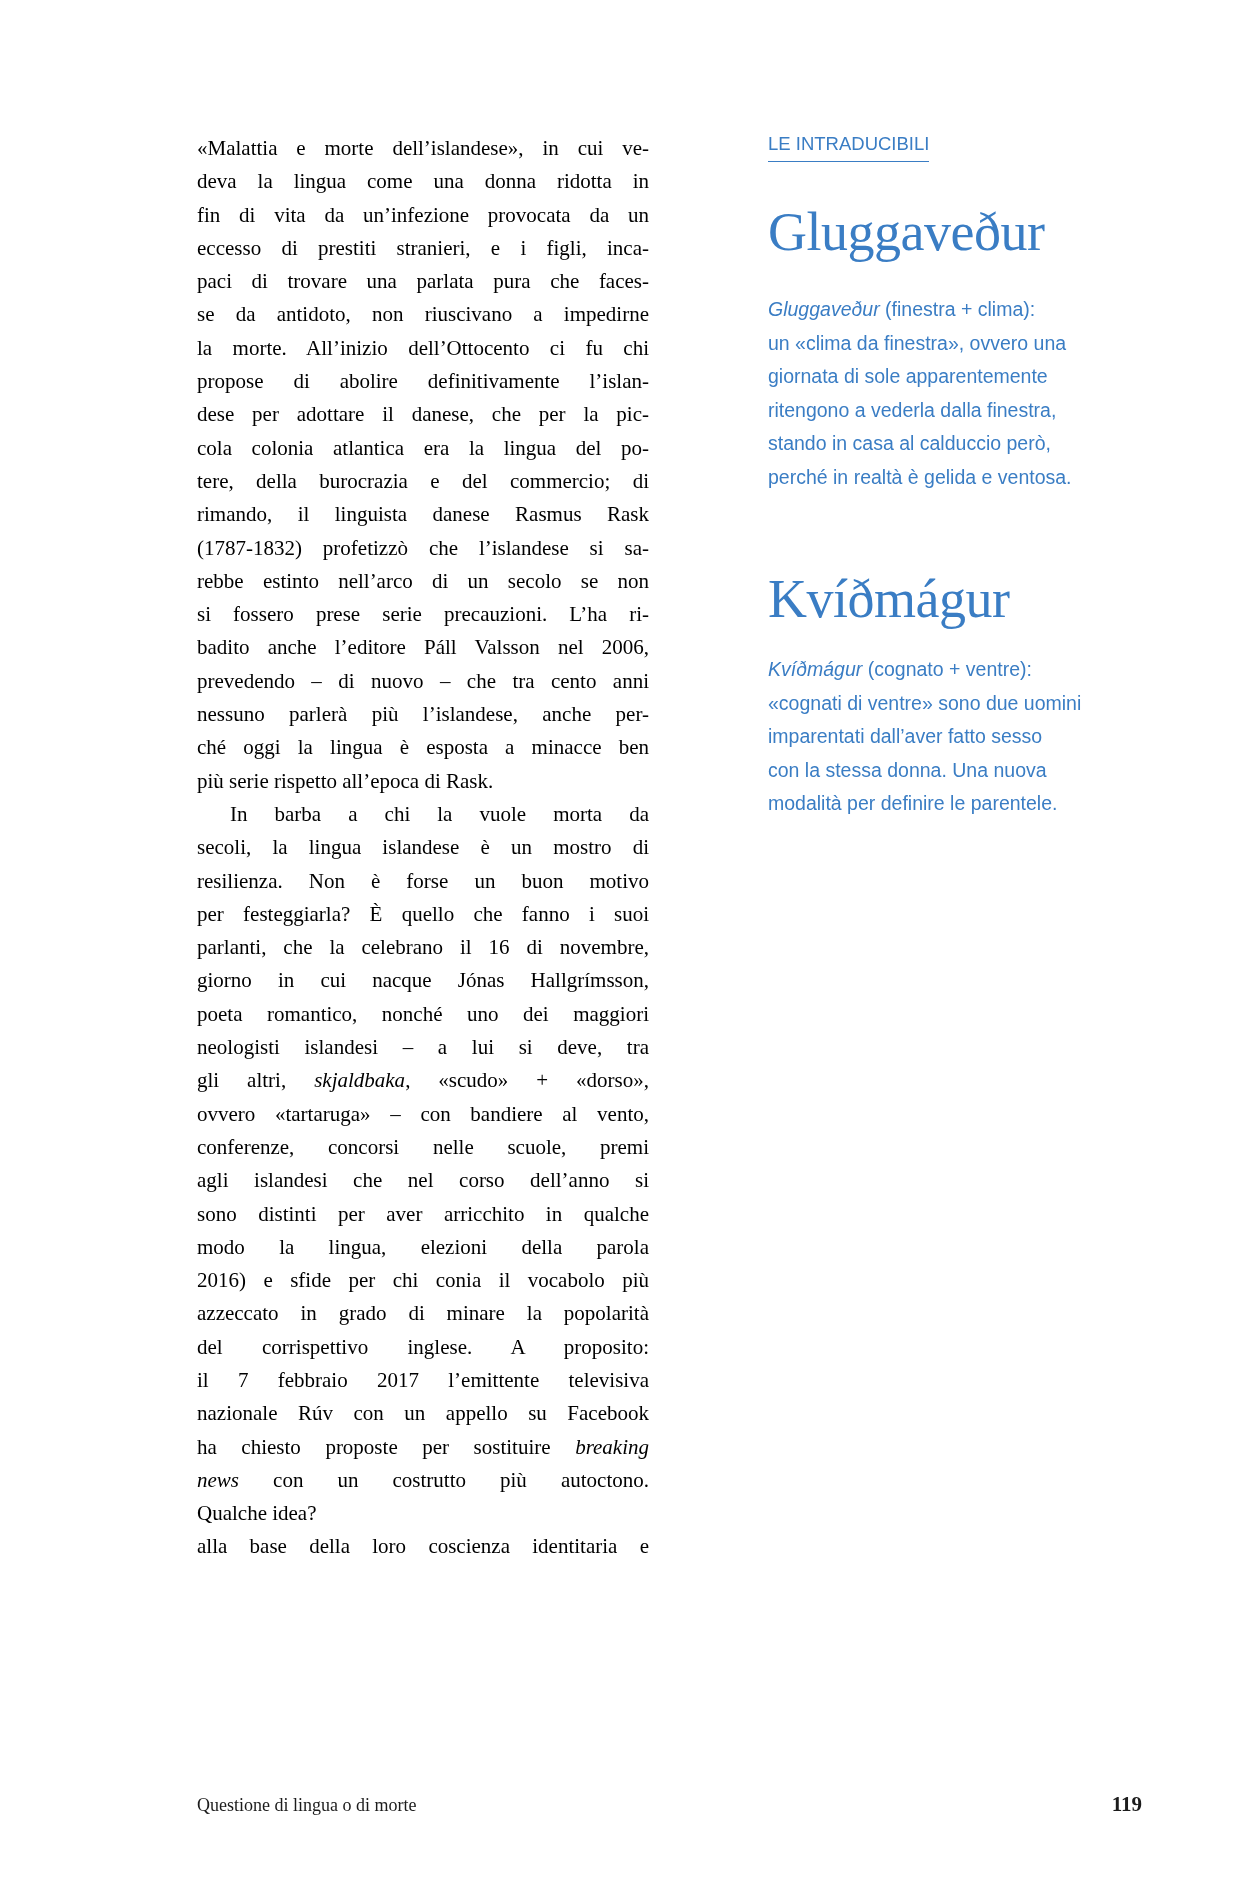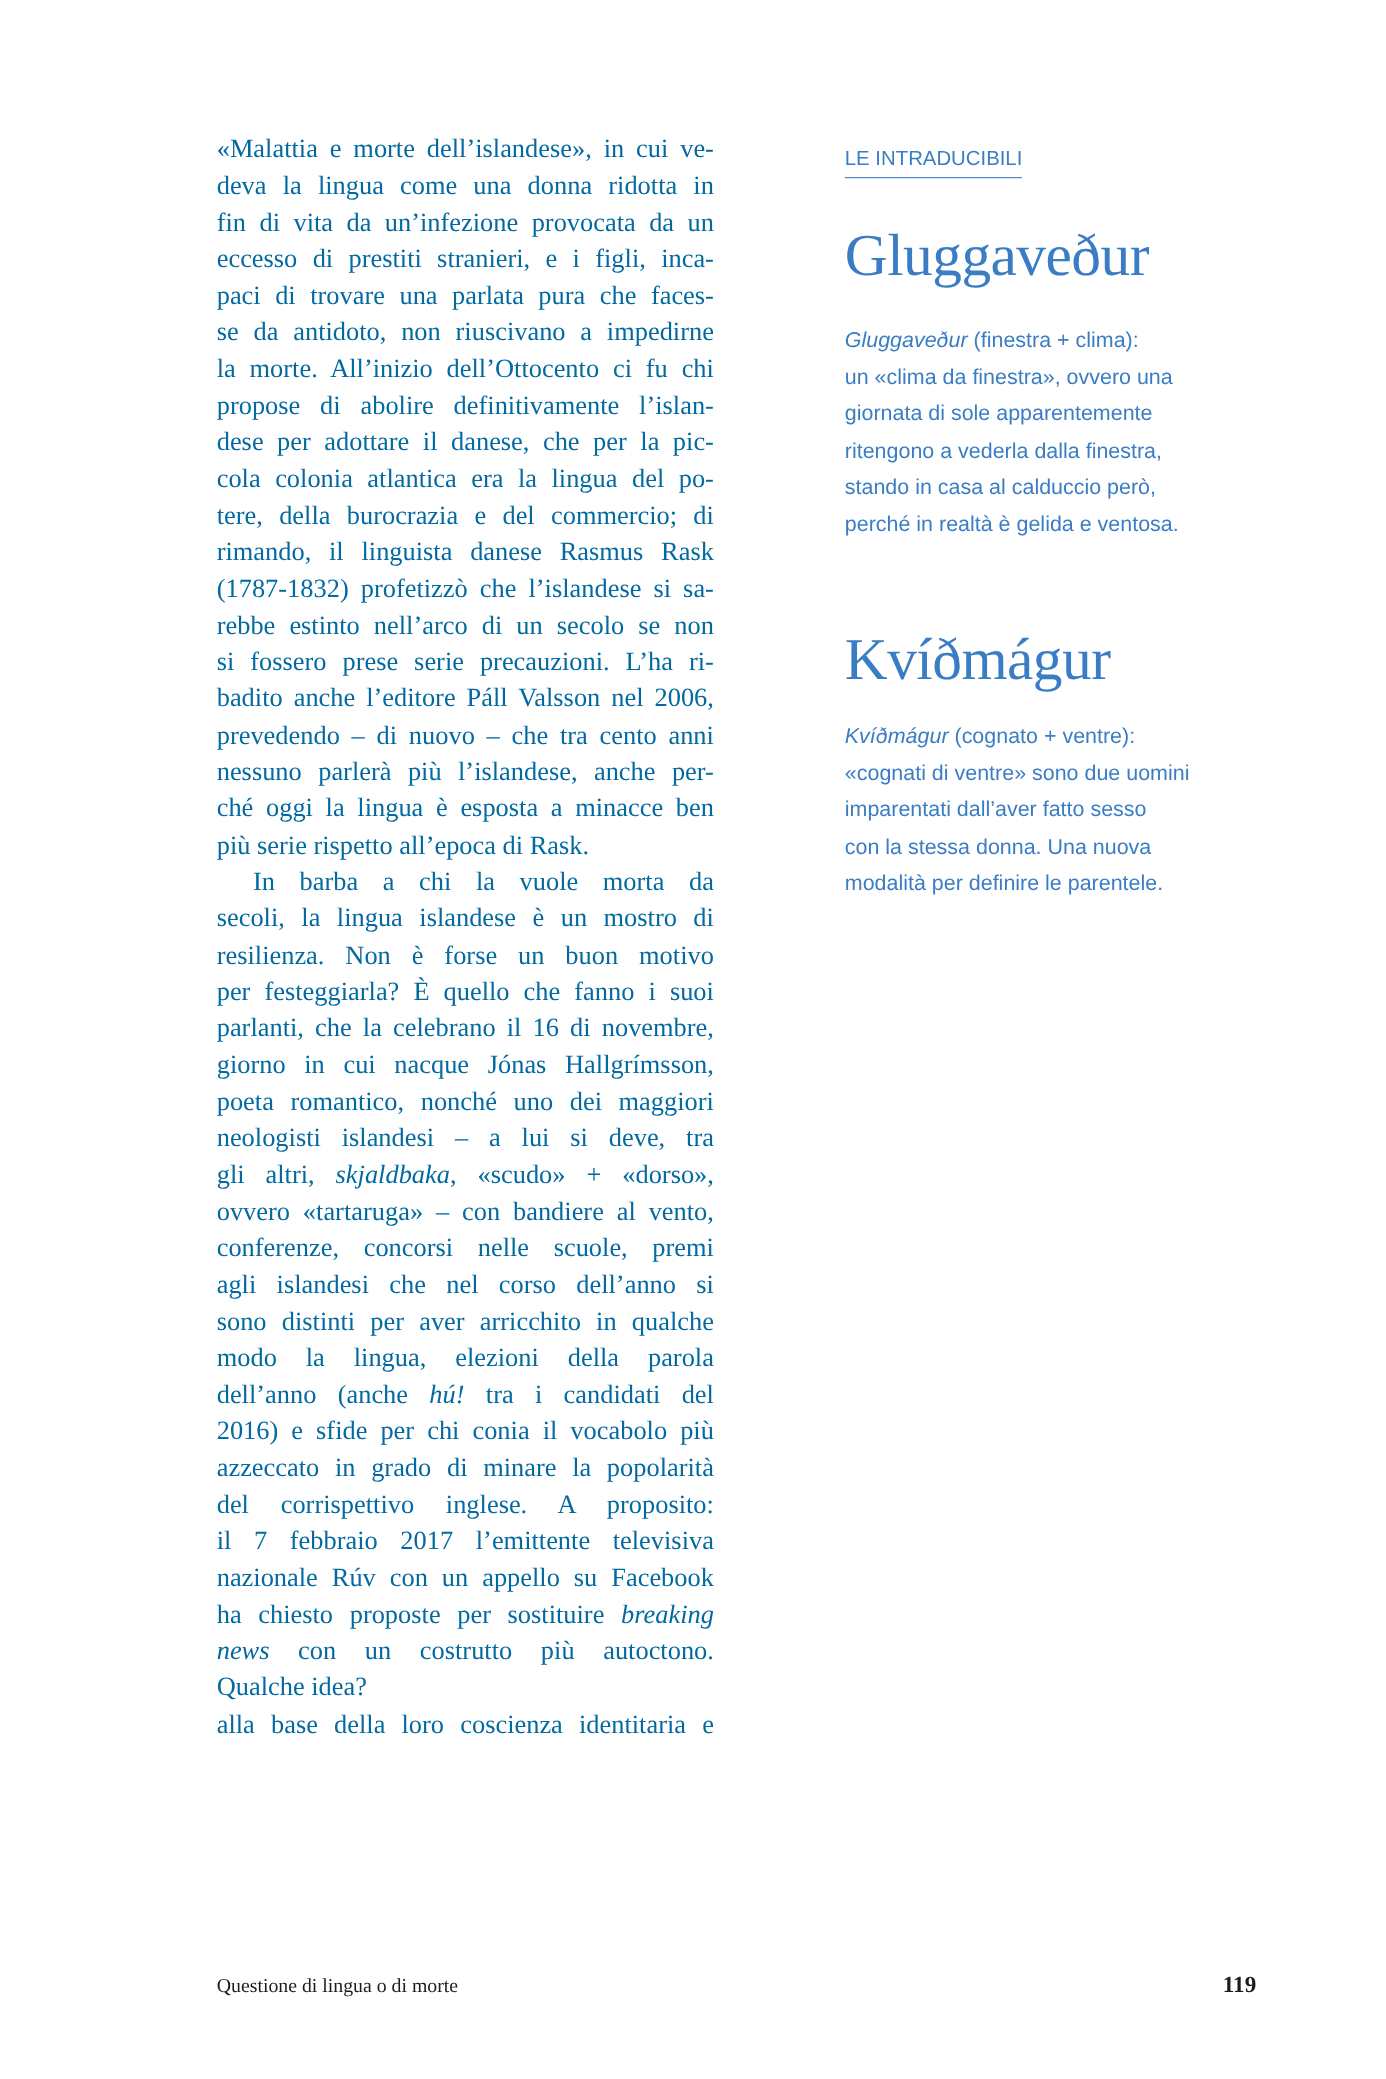--- a/index.html
+++ b/index.html
@@ -1,22 +1,22 @@
 <!DOCTYPE html>
 <html><head>
 <meta charset="utf-8">
 <style>
   html, body { margin: 0; padding: 0; background: #ffffff; }
   body { width: 1260px; height: 1890px; position: relative; overflow: hidden; }
   .page { position: absolute; left: 0; top: 0; width: 1260px; height: 1890px; background: #ffffff; }
 
   .main-col {
-    position: absolute; left: 197px; top: 120px; width: 452px;
+    position: absolute; left: 197px; top: 132px; width: 452px;
     font-family: "Liberation Serif", "DejaVu Serif", serif;
-    font-size: 24px; line-height: 33.3px; color: #0369a1;
+    font-size: 21px; line-height: 33.3px; color: #000000;
   }
   .line { display: block; height: 33.3px; white-space: nowrap; text-align: justify; text-align-last: justify; }
   .line.last { text-align-last: left; }
   .line.indent { text-indent: 33px; }
   .line i { font-style: italic; }
 
   .sidebar { position: absolute; left: 768px; top: 0; width: 360px; color: #3a7dc4; }
   .section-label {
     position: absolute; left: 0; top: 132px;
     font-family: Liberation Sans, sans-serif;
@@ -82,21 +82,20 @@
       <span class="line"><span>parlanti, che la celebrano il 16 di novembre,</span></span>
       <span class="line"><span>giorno in cui nacque Jónas Hallgrímsson,</span></span>
       <span class="line"><span>poeta romantico, nonché uno dei maggiori</span></span>
       <span class="line"><span>neologisti islandesi – a lui si deve, tra</span></span>
       <span class="line"><span>gli altri, </span><i>skjaldbaka</i><span>, «scudo» + «dorso»,</span></span>
       <span class="line"><span>ovvero «tartaruga» – con bandiere al vento,</span></span>
       <span class="line"><span>conferenze, concorsi nelle scuole, premi</span></span>
       <span class="line"><span>agli islandesi che nel corso dell’anno si</span></span>
       <span class="line"><span>sono distinti per aver arricchito in qualche</span></span>
       <span class="line"><span>modo la lingua, elezioni della parola</span></span>
-      <span class="line"><span>dell’anno (anche </span><i>hú!</i><span> tra i candidati del</span></span>
       <span class="line"><span>2016) e sfide per chi conia il vocabolo più</span></span>
       <span class="line"><span>azzeccato in grado di minare la popolarità</span></span>
       <span class="line"><span>del corrispettivo inglese. A proposito:</span></span>
       <span class="line"><span>il 7 febbraio 2017 l’emittente televisiva</span></span>
       <span class="line"><span>nazionale Rúv con un appello su Facebook</span></span>
       <span class="line"><span>ha chiesto proposte per sostituire </span><i>breaking</i></span>
       <span class="line"><i>news</i><span> con un costrutto più autoctono.</span></span>
       <span class="line last"><span>Qualche idea?</span></span>
       <span class="line"><span>alla base della loro coscienza identitaria e</span></span>
     </div>

